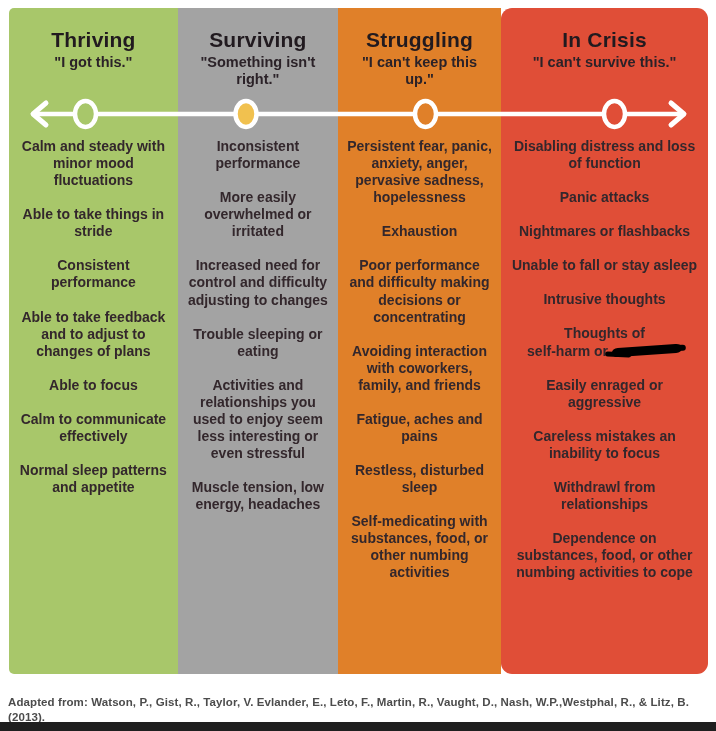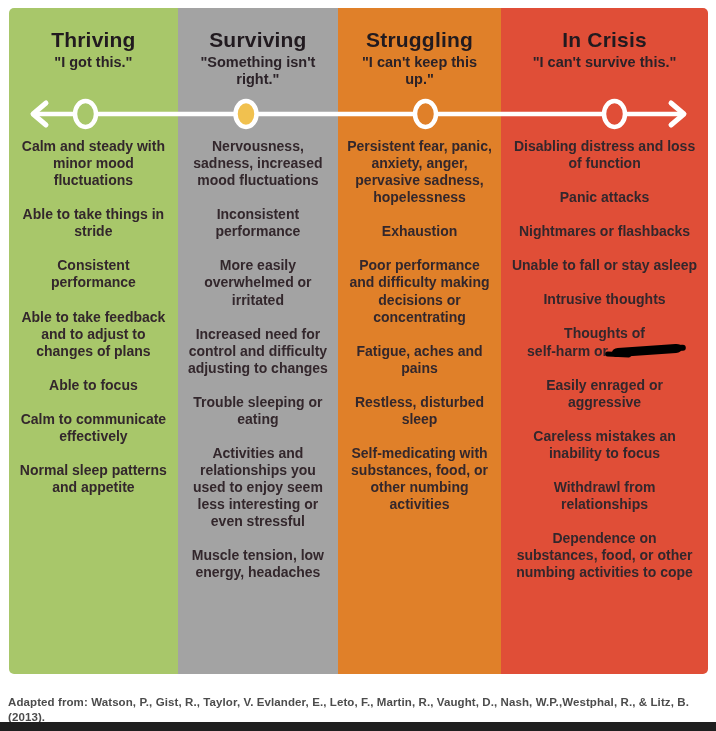--- a/index.html
+++ b/index.html
@@ -10,21 +10,21 @@
   }
   .chart{
     position:absolute;left:9px;top:8px;width:699px;height:666px;
     border-radius:5px;overflow:hidden;
   }
   .columns{display:flex;width:100%;height:100%;}
   .col{position:relative;height:100%;}
   .col:nth-child(1){width:177px;}
   .col:nth-child(2){width:168px;}
   .col:nth-child(3){width:171px;}
-  .col:nth-child(4){width:217px;}
+  .col:nth-child(4){width:217px;border-radius:11px;}
   .col-head{padding-top:20px;text-align:center;}
   .col-title{
     font-size:21px;font-weight:bold;color:#211a1f;letter-spacing:.2px;line-height:1.1;
   }
   .col-quote{
     font-size:14.5px;font-weight:bold;color:#2b2228;margin-top:3px;
     line-height:1.2;padding:0 18px;
   }
   .col-items{
     position:absolute;top:130px;left:0;right:0;
@@ -82,38 +82,38 @@
           <div class="item">Calm to communicate effectively</div>
           <div class="item">Normal sleep patterns and appetite</div>
         </div>
       </div>
       <div class="col" style="background: #a3a3a3;">
         <div class="col-head">
           <div class="col-title">Surviving</div>
           <div class="col-quote">"Something isn't right."</div>
         </div>
         <div class="col-items">
-          <div class="item">Nervousness, sadness, increased mood fluctuations</div>
           <div class="item">Inconsistent performance</div>
           <div class="item">More easily overwhelmed or irritated</div>
           <div class="item">Increased need for control and difficulty adjusting to changes</div>
           <div class="item">Trouble sleeping or eating</div>
           <div class="item">Activities and relationships you used to enjoy seem less interesting or even stressful</div>
           <div class="item">Muscle tension, low energy, headaches</div>
         </div>
       </div>
       <div class="col" style="background: rgb(224, 128, 41);">
         <div class="col-head">
           <div class="col-title">Struggling</div>
           <div class="col-quote">"I can't keep this up."</div>
         </div>
         <div class="col-items">
           <div class="item">Persistent fear, panic, anxiety, anger, pervasive sadness, hopelessness</div>
           <div class="item">Exhaustion</div>
           <div class="item">Poor performance and difficulty making decisions or concentrating</div>
+          <div class="item">Avoiding interaction with coworkers, family, and friends</div>
           <div class="item">Fatigue, aches and pains</div>
           <div class="item">Restless, disturbed sleep</div>
           <div class="item">Self-medicating with substances, food, or other numbing activities</div>
         </div>
       </div>
       <div class="col" style="background: rgb(224, 78, 55);">
         <div class="col-head">
           <div class="col-title">In Crisis</div>
           <div class="col-quote">"I can't survive this."</div>
         </div>

